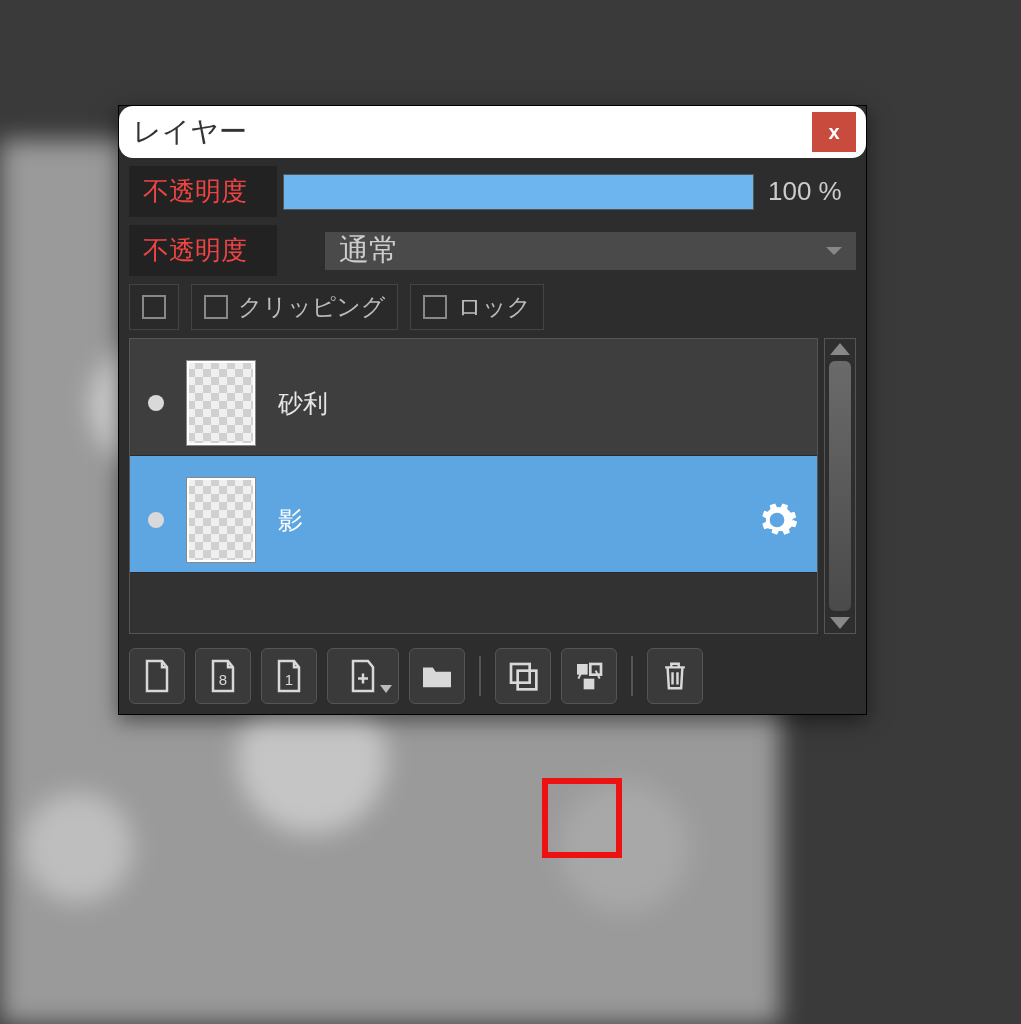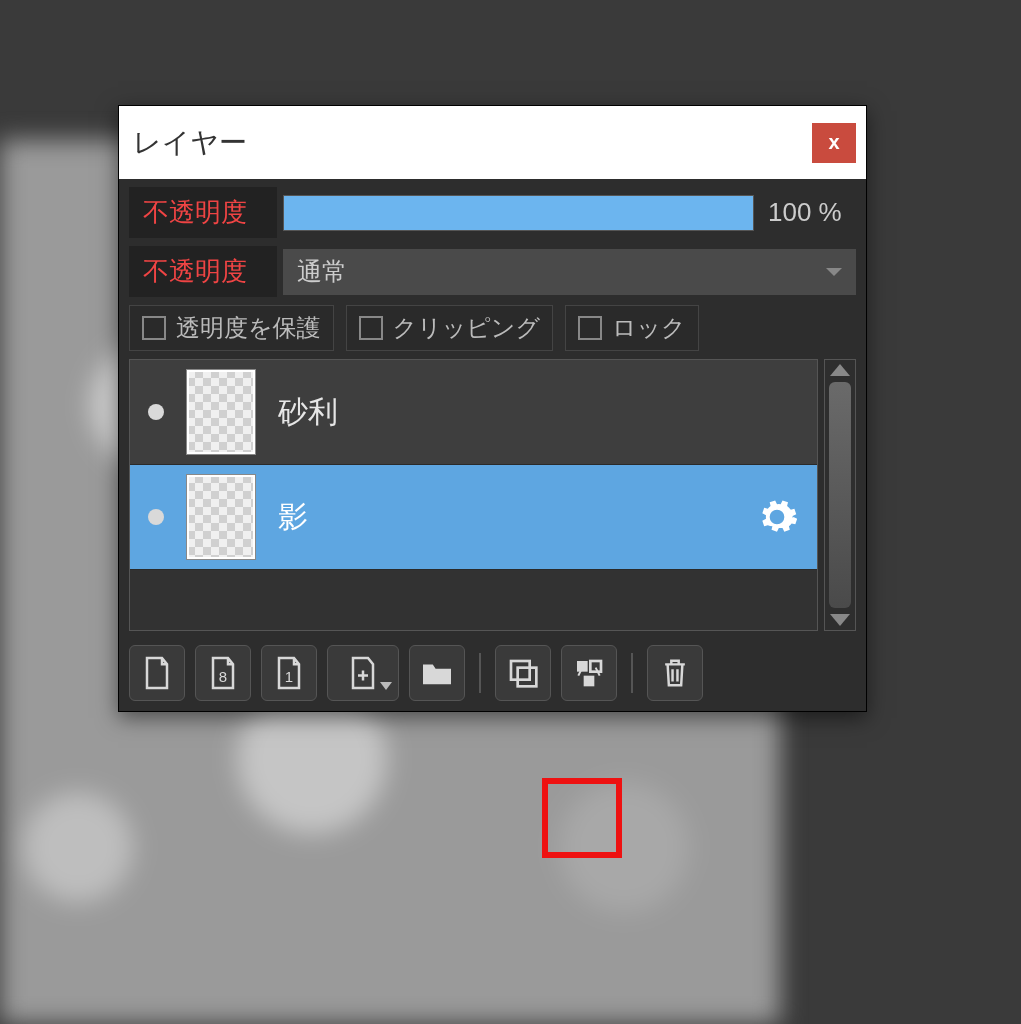--- a/index.html
+++ b/index.html
@@ -29,27 +29,28 @@
   .panel {
     position: absolute;
     left: 118px;
     top: 105px;
     width: 747px;
     background: #2d2d2d;
     border: 1px solid #000;
     box-shadow: 0 6px 20px rgba(0,0,0,.5);
   }
   .titlebar {
-    height: 73px;
+    height: 52px;
     background: #fff;
     display: flex;
     align-items: center;
     padding: 0 10px 0 14px;
     color: #333;
     font-size: 28px;
+    border-radius: 14px;
   }
   .titlebar .spacer { flex: 1; }
   .close-btn {
     width: 44px; height: 40px;
     background: #c94b3e;
     color: #fff;
     display: flex; align-items: center; justify-content: center;
     font-size: 20px;
     font-weight: bold;
     cursor: pointer;
@@ -79,28 +80,29 @@
   }
   .opacity-value {
     color: #ccc;
     font-size: 26px;
     padding: 0 8px;
     min-width: 80px;
     text-align: left;
   }
   .blend-select {
     flex: 1;
-    height: 46px;
+    height: 38px;
     background: #4a4a4a;
     color: #ccc;
-    font-size: 25px;
+    font-size: 30px;
     padding: 0 14px;
     display: flex;
     align-items: center;
     position: relative;
+    margin-left: 42px;
   }
   .blend-select .chev {
     position: absolute;
     right: 14px;
     top: 50%;
     transform: translateY(-50%);
     width: 0; height: 0;
     border-left: 8px solid transparent;
     border-right: 8px solid transparent;
     border-top: 8px solid #888;
@@ -133,24 +135,24 @@
   .layers-list {
     flex: 1;
     background: #3b3b3b;
     border: 1px solid #555;
   }
   .layer-row {
     display: flex;
     align-items: center;
     height: 104px;
     border-bottom: 1px solid #2a2a2a;
-    padding: 0 10px 0 18px;
+    padding: 12px 10px 0 18px;
     gap: 22px;
     color: #e6e6e6;
-    font-size: 30px;
+    font-size: 25px;
     position: relative;
     background: #3e3e3e;
   }
   .layer-row.selected {
     background: #5ea6e1;
     color: #fff;
   }
   .layer-row.selected .gear {
     color: #fff;
   }
@@ -267,21 +269,20 @@
       <div class="label-box">不透明度</div>
       <div class="blend-select">
         <span>通常</span>
         <span class="chev"></span>
       </div>
     </div>
 
     <div class="checks-row">
       <div class="check">
         <span class="box"></span>
-        <span>透明度を保護</span>
       </div>
       <div class="check">
         <span class="box"></span>
         <span>クリッピング</span>
       </div>
       <div class="check">
         <span class="box"></span>
         <span>ロック</span>
       </div>
     </div>

